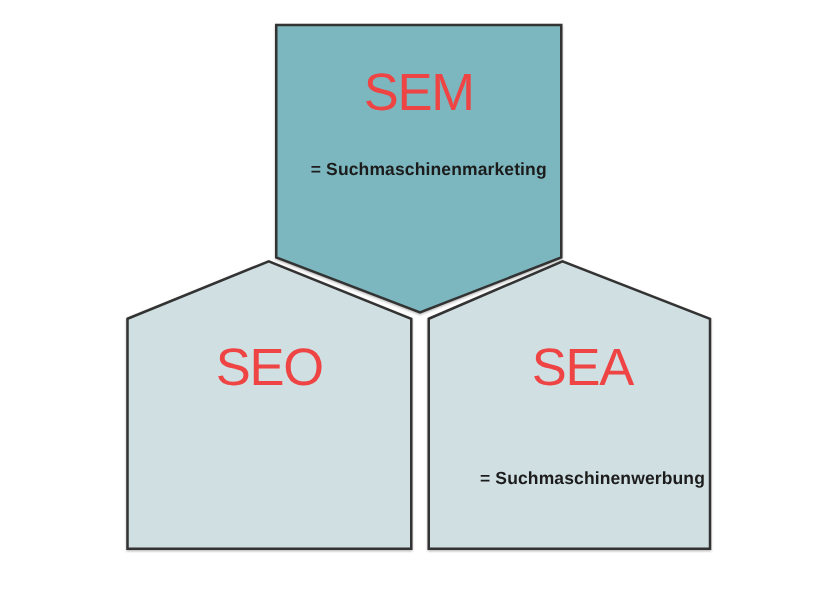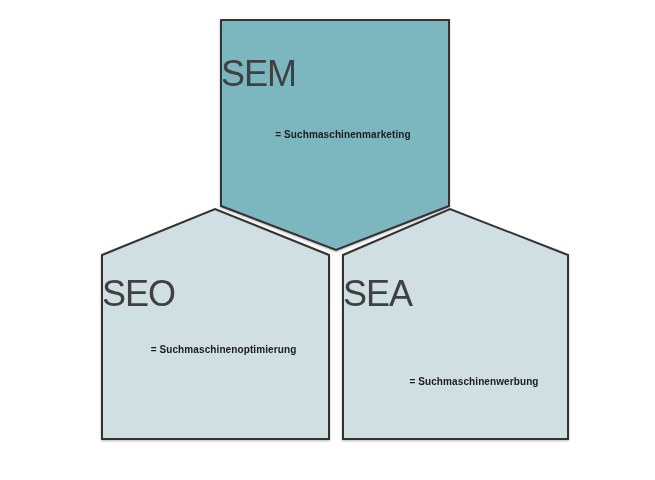--- a/index.html
+++ b/index.html
@@ -31,33 +31,34 @@
   }
   .node {
     position: absolute;
     pointer-events: none;
     color: #1c1c1c;
   }
   .node .title {
     position: absolute;
     left: 0;
     right: 0;
-    font-size: 36px;
+    text-align: center;
+    font-size: 42px;
     line-height: 42px;
     font-weight: 400;
     letter-spacing: -1px;
-    color: #404040;
+    color: #ef4444;
     white-space: nowrap;
   }
   .node .subtitle {
     position: absolute;
     left: 16px;
     right: 0;
     text-align: center;
-    font-size: 10px;
+    font-size: 14px;
     line-height: 20px;
     font-weight: bold;
     letter-spacing: 0.1px;
     color: #1c1c1c;
     white-space: nowrap;
   }
   
   #node-sem   { left: 221px; top: 20px;  width: 228px; height: 230px; }
   #node-sem .title    { top: 33px; }
   #node-sem .subtitle { top: 105px; }
@@ -81,21 +82,20 @@
     <polygon points="343,255 450,209 568,255 568,439 343,439" fill="#d0dfe2"></polygon>
   </svg>
 
   <div class="node" id="node-sem">
     <div class="title">SEM</div>
     <div class="subtitle">= Suchmaschinenmarketing</div>
   </div>
 
   <div class="node" id="node-seo">
     <div class="title">SEO</div>
-    <div class="subtitle">= Suchmaschinenoptimierung</div>
   </div>
 
   <div class="node" id="node-sea">
     <div class="title">SEA</div>
     <div class="subtitle">= Suchmaschinenwerbung</div>
   </div>
 
 </div>
 
 </body></html>

